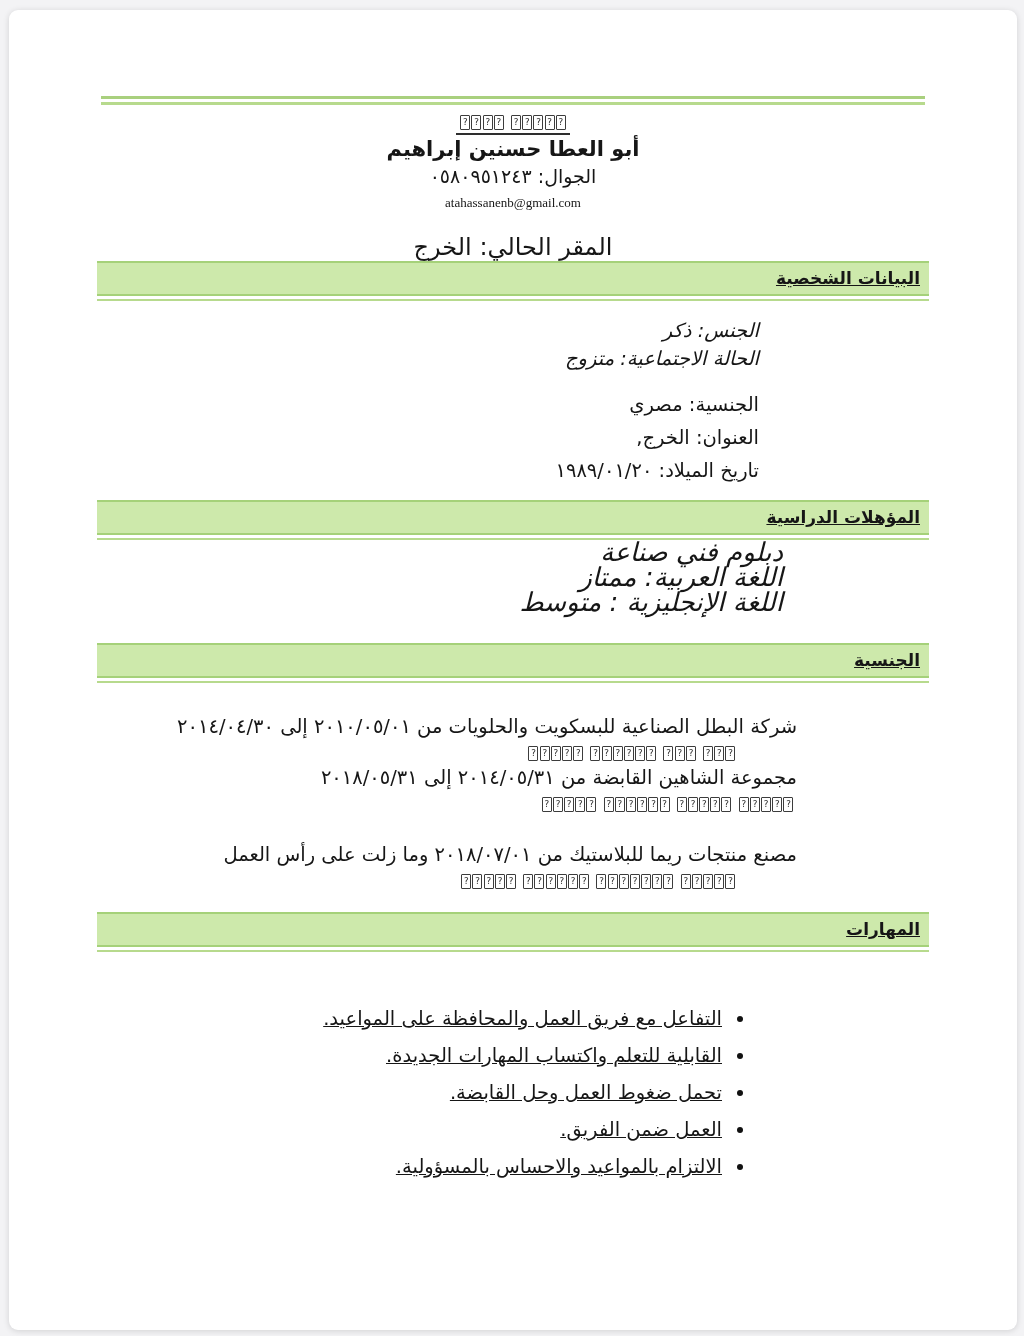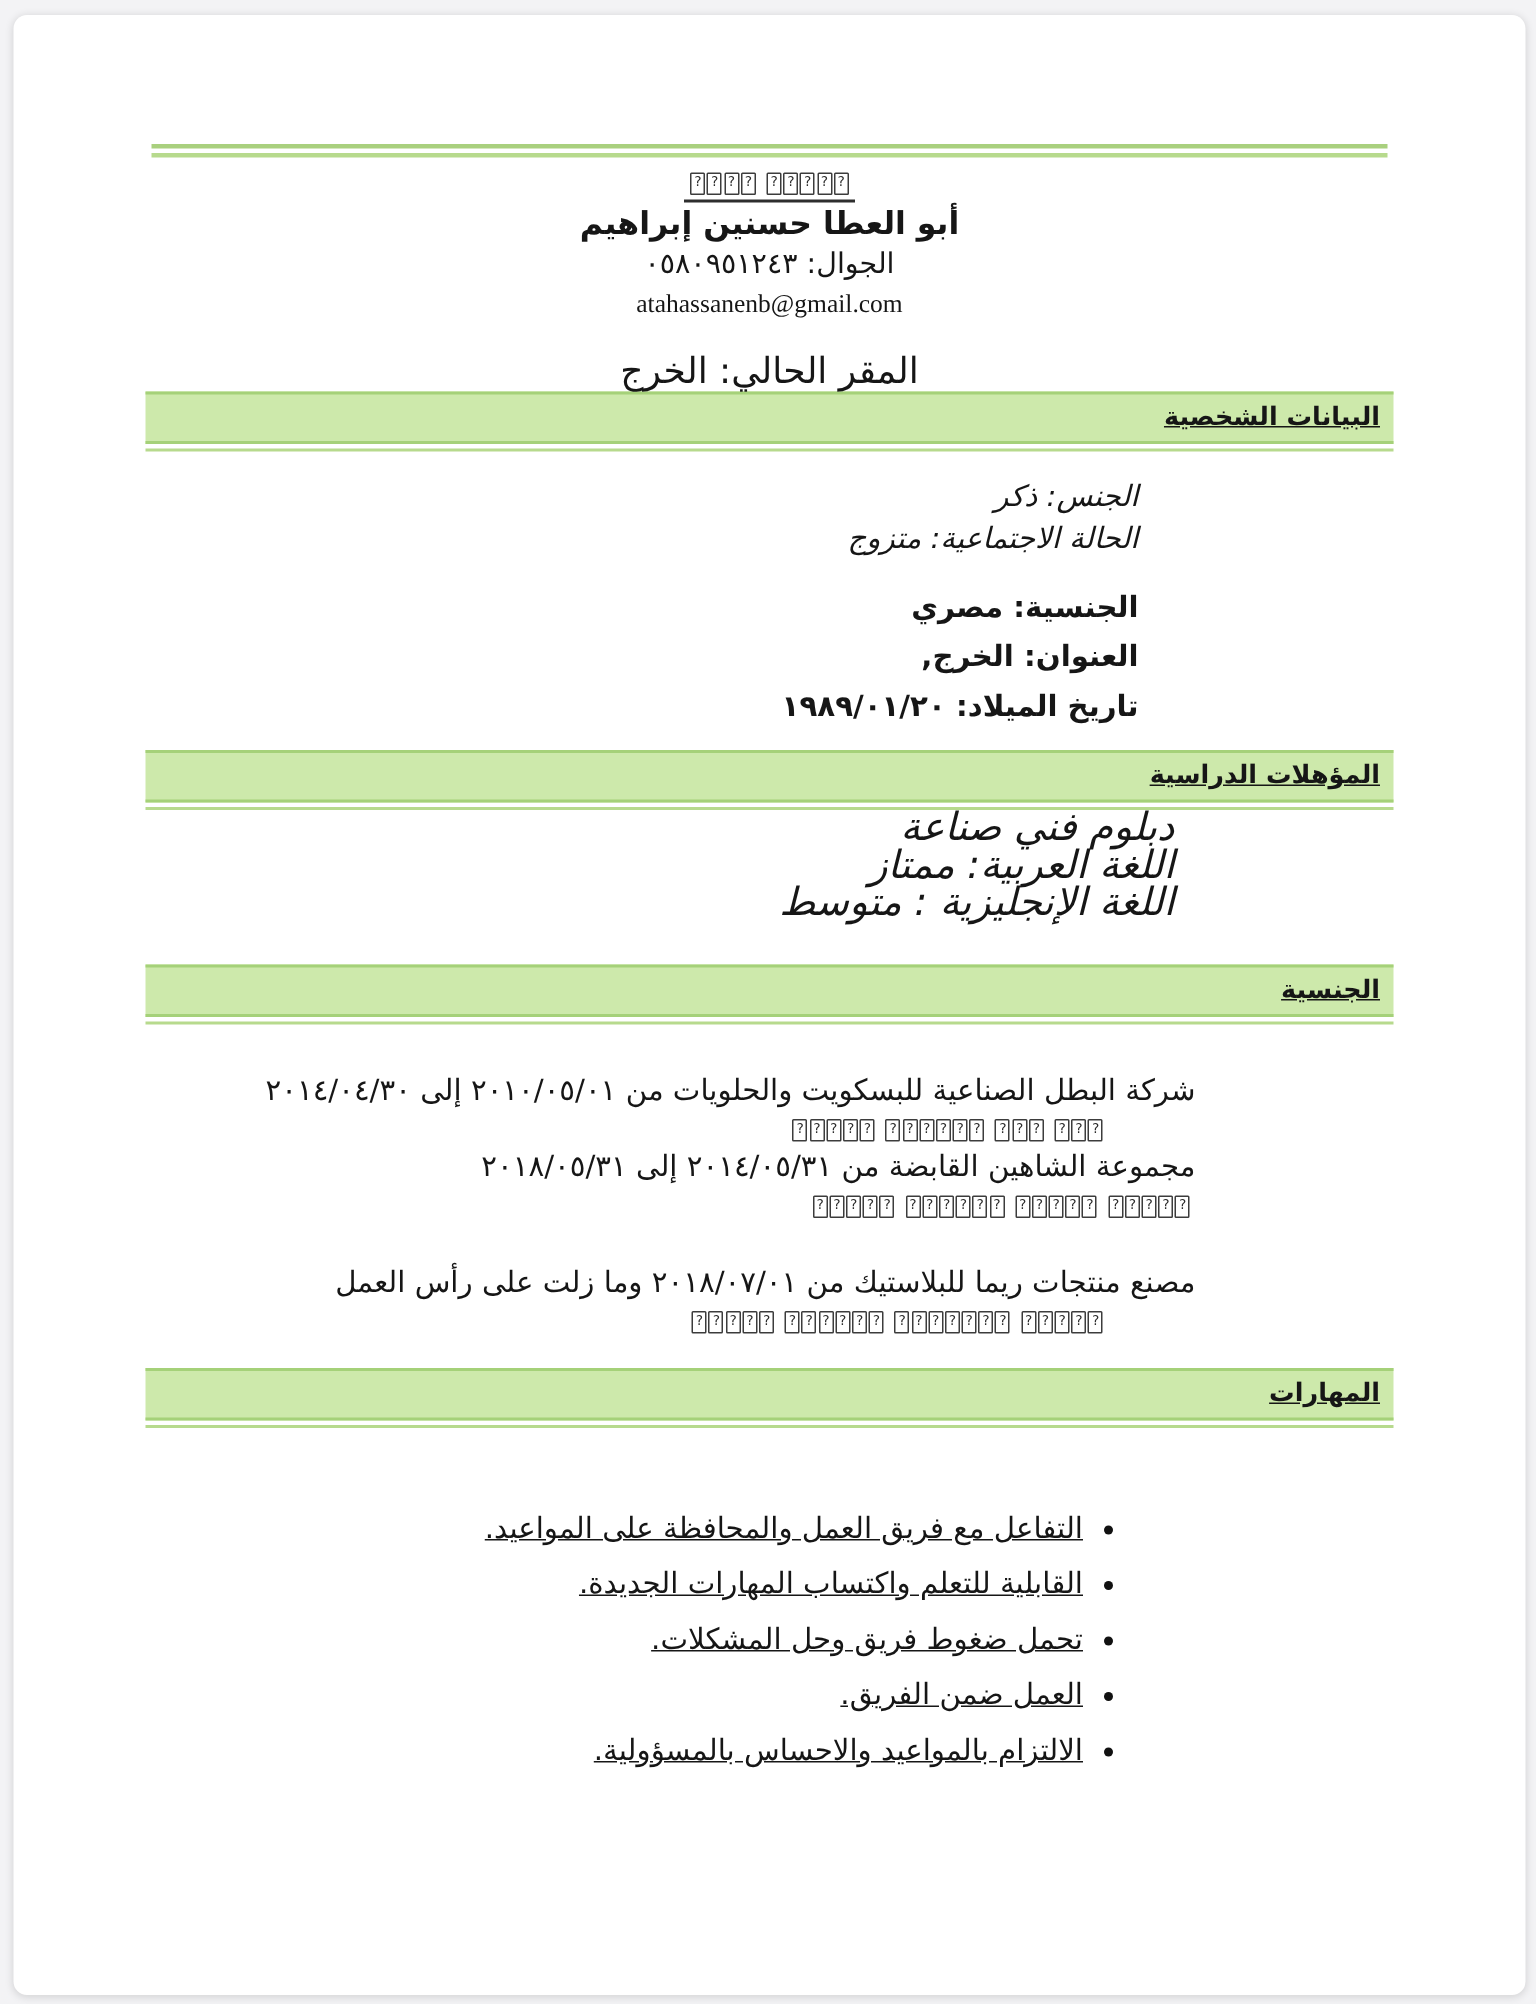--- a/index.html
+++ b/index.html
@@ -33,21 +33,21 @@
   
   .header { text-align: center; }
   .tofu-title {
     display: inline-block;
     border-bottom: 2px solid #2e2e2e;
     padding: 2px 1px 2px 1px;
     line-height: 18px;
   }
   .name { font-weight: bold; font-size: 21px; line-height: 28px; }
   .phone { font-size: 19px; line-height: 27px; }
-  .email { font-family: "Liberation Serif", "DejaVu Serif", serif; font-size: 17px; line-height: 26px; direction: ltr; }
+  .email { font-family: "Liberation Serif", "DejaVu Serif", serif; font-size: 13px; line-height: 26px; direction: ltr; }
   .location { font-size: 24px; line-height: 27px; margin-top: 18px; }
 
   
   .objective {
     margin: 42px 2px 14px 2px;
     font-size: 19.5px;
     line-height: 34px;
     text-align: justify;
   }
   .objective .obj-label { font-weight: bold; }
@@ -77,21 +77,21 @@
     font: 9px/12px "DejaVu Sans Mono", monospace;
     color: #2c2c2c;
     text-align: center;
     vertical-align: middle;
     border-radius: 1px;
   }
 
   
   .personal { margin: 16px 170px 13px 0; font-size: 19.5px; }
   .personal .tight { line-height: 28px; font-style: italic; }
-  .personal .loose { line-height: 33px; font-weight: bold; }
+  .personal .loose { line-height: 33px; }
   .personal .group-gap { height: 15px; }
 
   
   .education { margin: 0 146px 28px 0; font-size: 26px; font-style: italic; }
   .education div { line-height: 25px; }
 
   
   .experience { margin: 30px 132px 20px 0; font-size: 19.5px; }
   .experience .exp-text { line-height: 28px; }
   .experience .tofu-line { line-height: 23px; text-align: right; }
@@ -171,19 +171,19 @@
     </div>
 
     <div class="section-head">
       <div class="section-bar">المهارات</div>
       <div class="section-subline"></div>
     </div>
 
     <ul class="skills-list">
       <li>التفاعل مع فريق العمل والمحافظة على المواعيد.</li>
       <li>القابلية للتعلم واكتساب المهارات الجديدة.</li>
-      <li>تحمل ضغوط فريق وحل المشكلات.</li>
+      <li>تحمل ضغوط العمل وحل القابضة.</li>
       <li>العمل ضمن الفريق.</li>
       <li>الالتزام بالمواعيد والاحساس بالمسؤولية.</li>
     </ul>
 
   </div>
 </div>
 
 </body></html>

